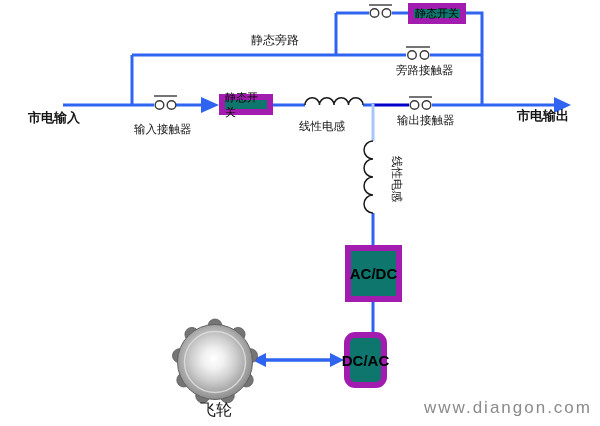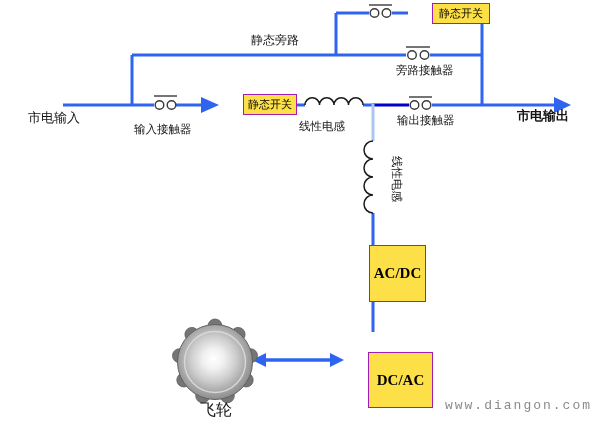--- a/index.html
+++ b/index.html
@@ -11,30 +11,30 @@
   .lbl{
     position:absolute;color:#141414;font-size:11.5px;line-height:1.1;
     white-space:nowrap;
   }
   .lbl.big{font-size:13px;}
   .lbl.rot{
     transform:translate(-50%,-50%) rotate(90deg);
     transform-origin:center center;
   }
   .ybox{
-    position:absolute;background:#fde047;border:1px solid #a21caf;
+    position:absolute;background:#0f766e;border:6px solid #a21caf;
     display:flex;align-items:center;justify-content:center;
-    box-sizing:border-box;color:#000;font-size:11px;margin-left:24px;
+    box-sizing:border-box;color:#000;font-size:11px;
   }
   .ybox.conv{
-    font-family:Liberation Serif, serif;font-weight:bold;font-size:15px;
+    font-family:Liberation Sans, sans-serif;font-weight:bold;font-size:15px;
   }
   .watermark{
-    position:absolute;color:#8a8a8a;font-family:Liberation Mono, monospace;
-    font-size:13px;letter-spacing:2px;white-space:nowrap;
+    position:absolute;color:#8a8a8a;font-family:Liberation Sans, sans-serif;
+    font-size:17px;letter-spacing:2px;white-space:nowrap;
   }
 </style>
 </head>
 <body>
 
 <div class="stage">
 
   <svg width="600" height="426" viewBox="0 0 600 426">
     <defs>
       <radialGradient id="fwGrad" cx="48%" cy="46%" r="62%">
@@ -116,23 +116,23 @@
       <circle cx="215" cy="362" r="30.5" fill="none" stroke="#d8d8d8" stroke-width="1.4"></circle>
     </g>
   </svg>
 
   <div class="ybox" style="left:408px;top:3px;width:58px;height:21px;">静态开关</div>
 
   <div class="ybox" style="left:219px;top:94px;width:54px;height:21px;">静态开关</div>
 
   <div class="ybox conv" style="left:345px;top:245px;width:57px;height:57px;">AC/DC</div>
 
-  <div class="ybox conv" style="left:344px;top:352px;width:65px;height:56px;">DC/AC</div>
+  <div class="ybox conv" style="left:344px;top:332px;width:43px;height:56px;border-radius:11px;">DC/AC</div>
 
-  <div class="lbl big" style="left:28px;top:111px;">市电输入</div>
+  <div class="lbl big" style="left:28px;top:111px;font-weight:bold;">市电输入</div>
 
   <div class="lbl" style="left:134px;top:123px;">输入接触器</div>
 
   <div class="lbl" style="left:226px;top:34px;font-size:12px;padding-left:25px;">静态旁路</div>
 
   <div class="lbl" style="left:396px;top:64px;">旁路接触器</div>
 
   <div class="lbl" style="left:397px;top:114px;font-family:Liberation Serif, serif;">输出接触器</div>
 
   <div class="lbl big" style="left:517px;top:109px;font-weight:bold;">市电输出</div>

